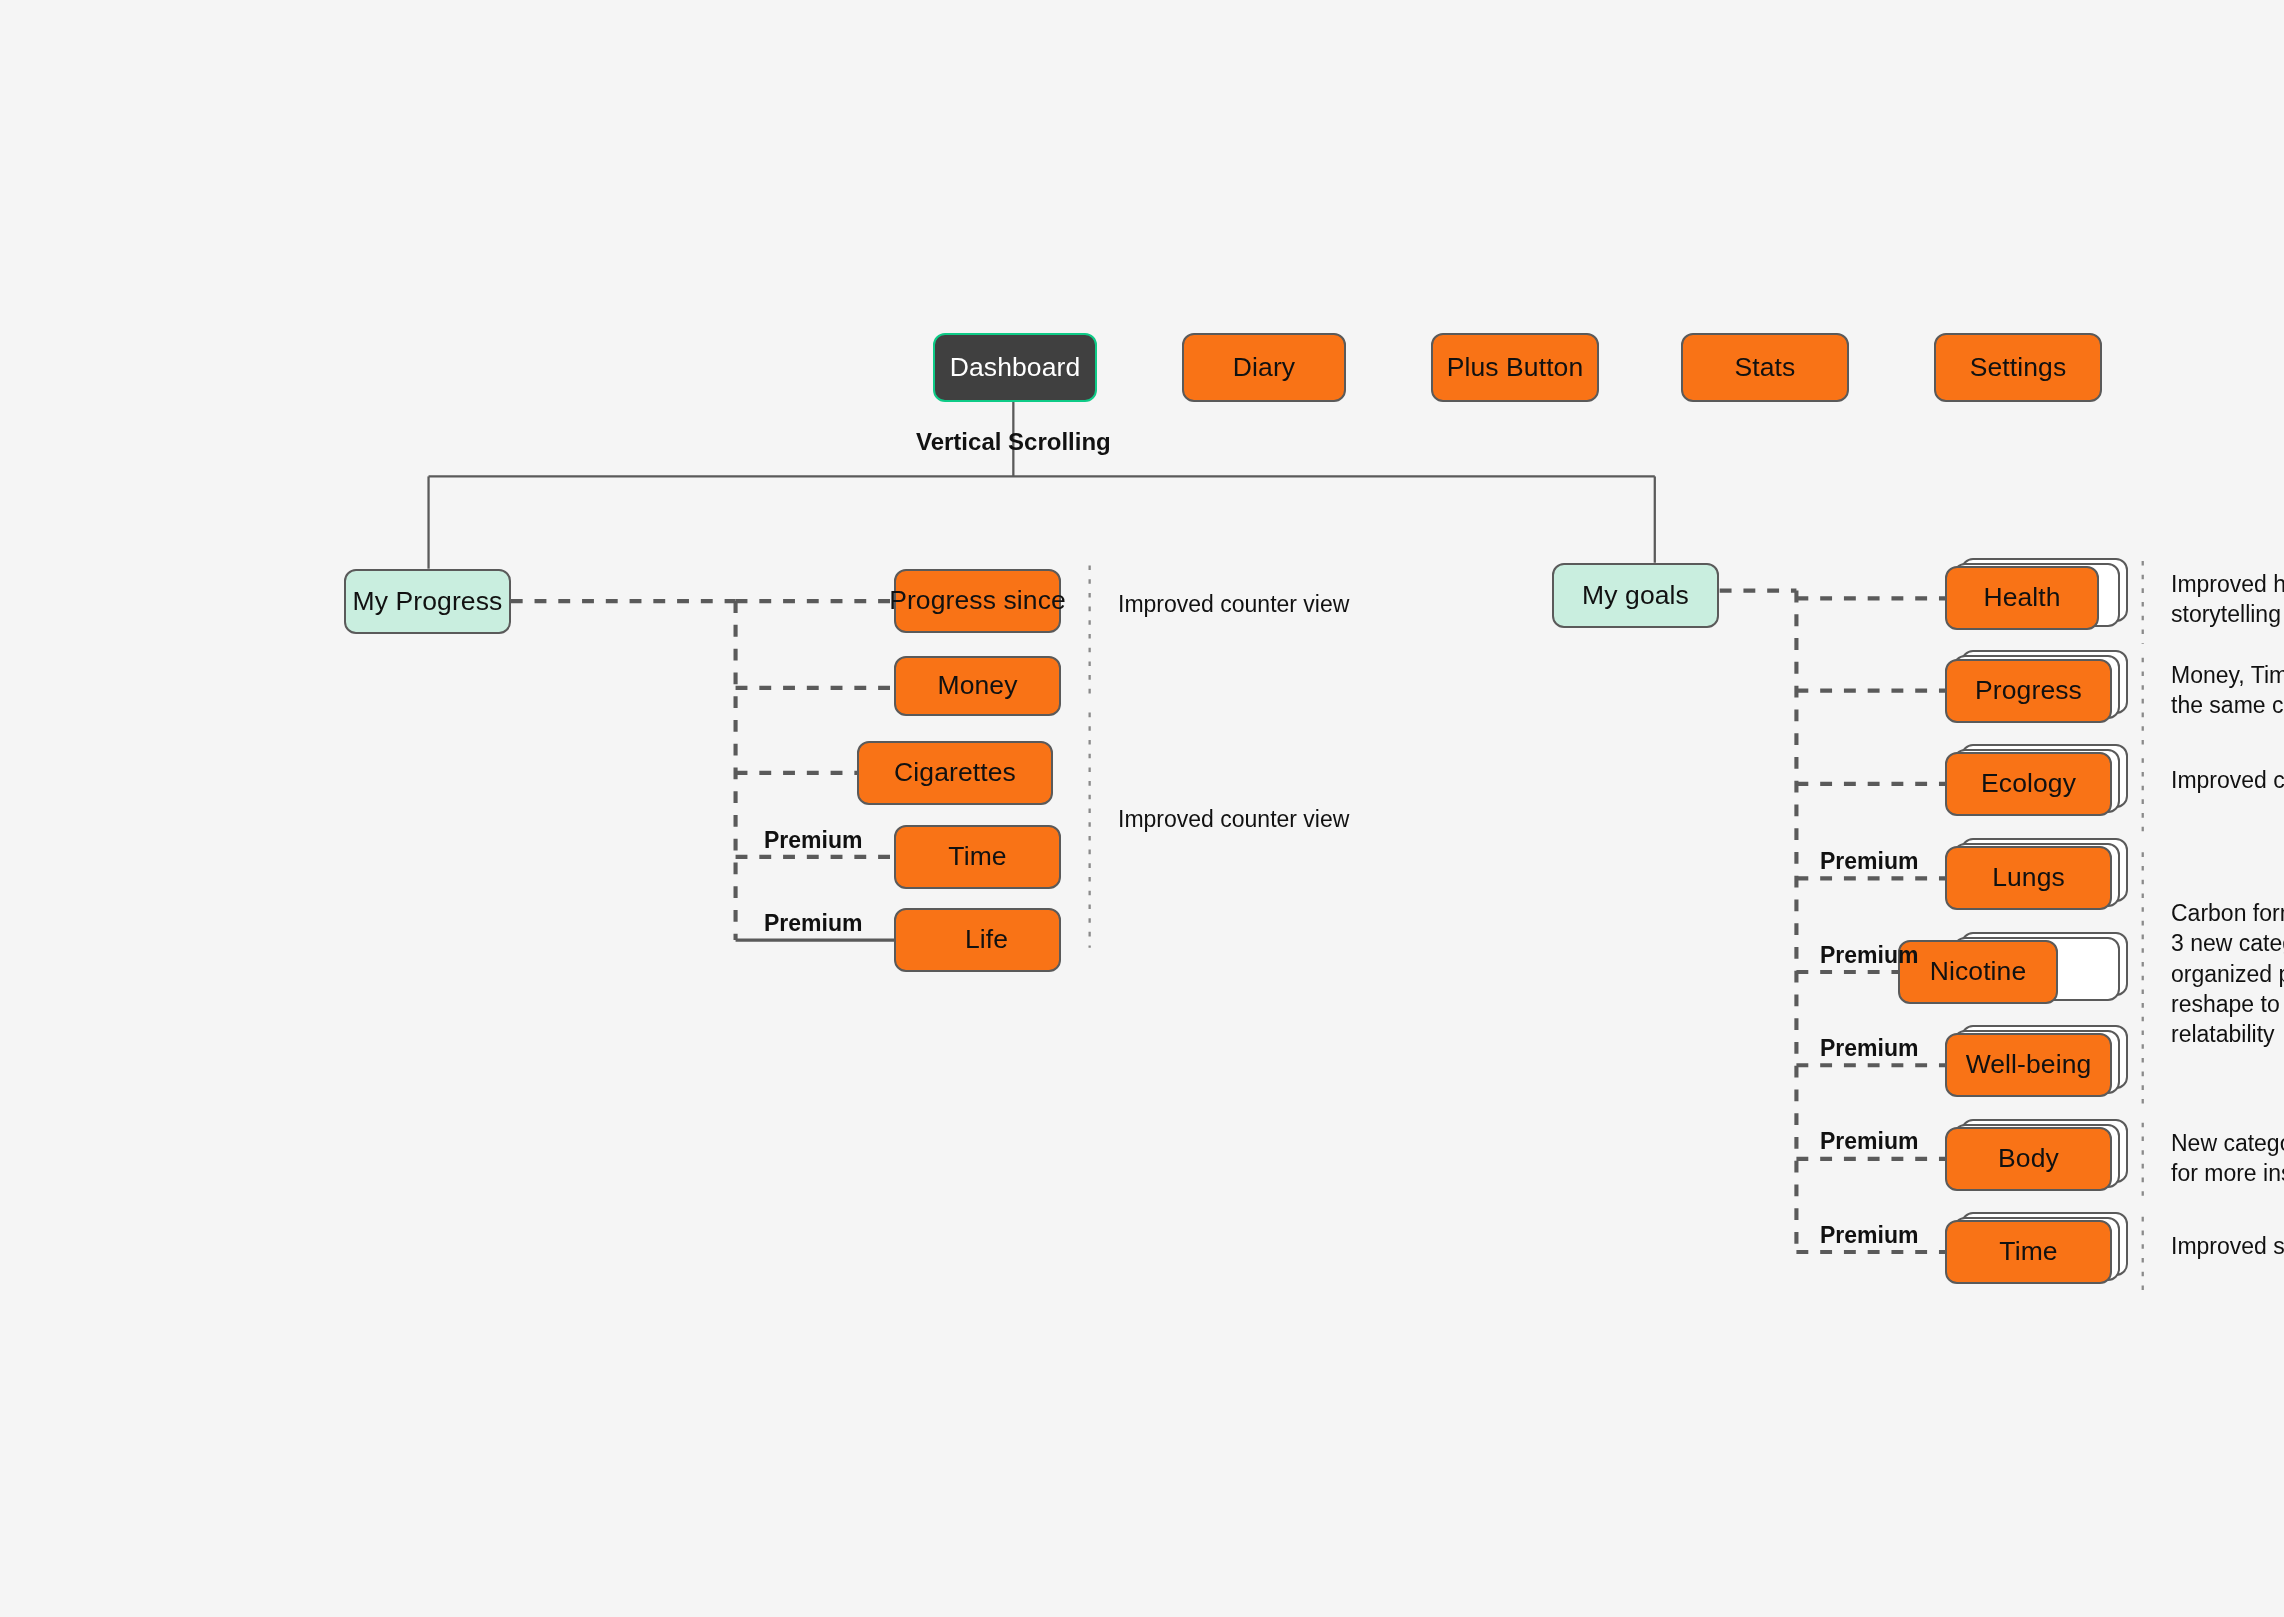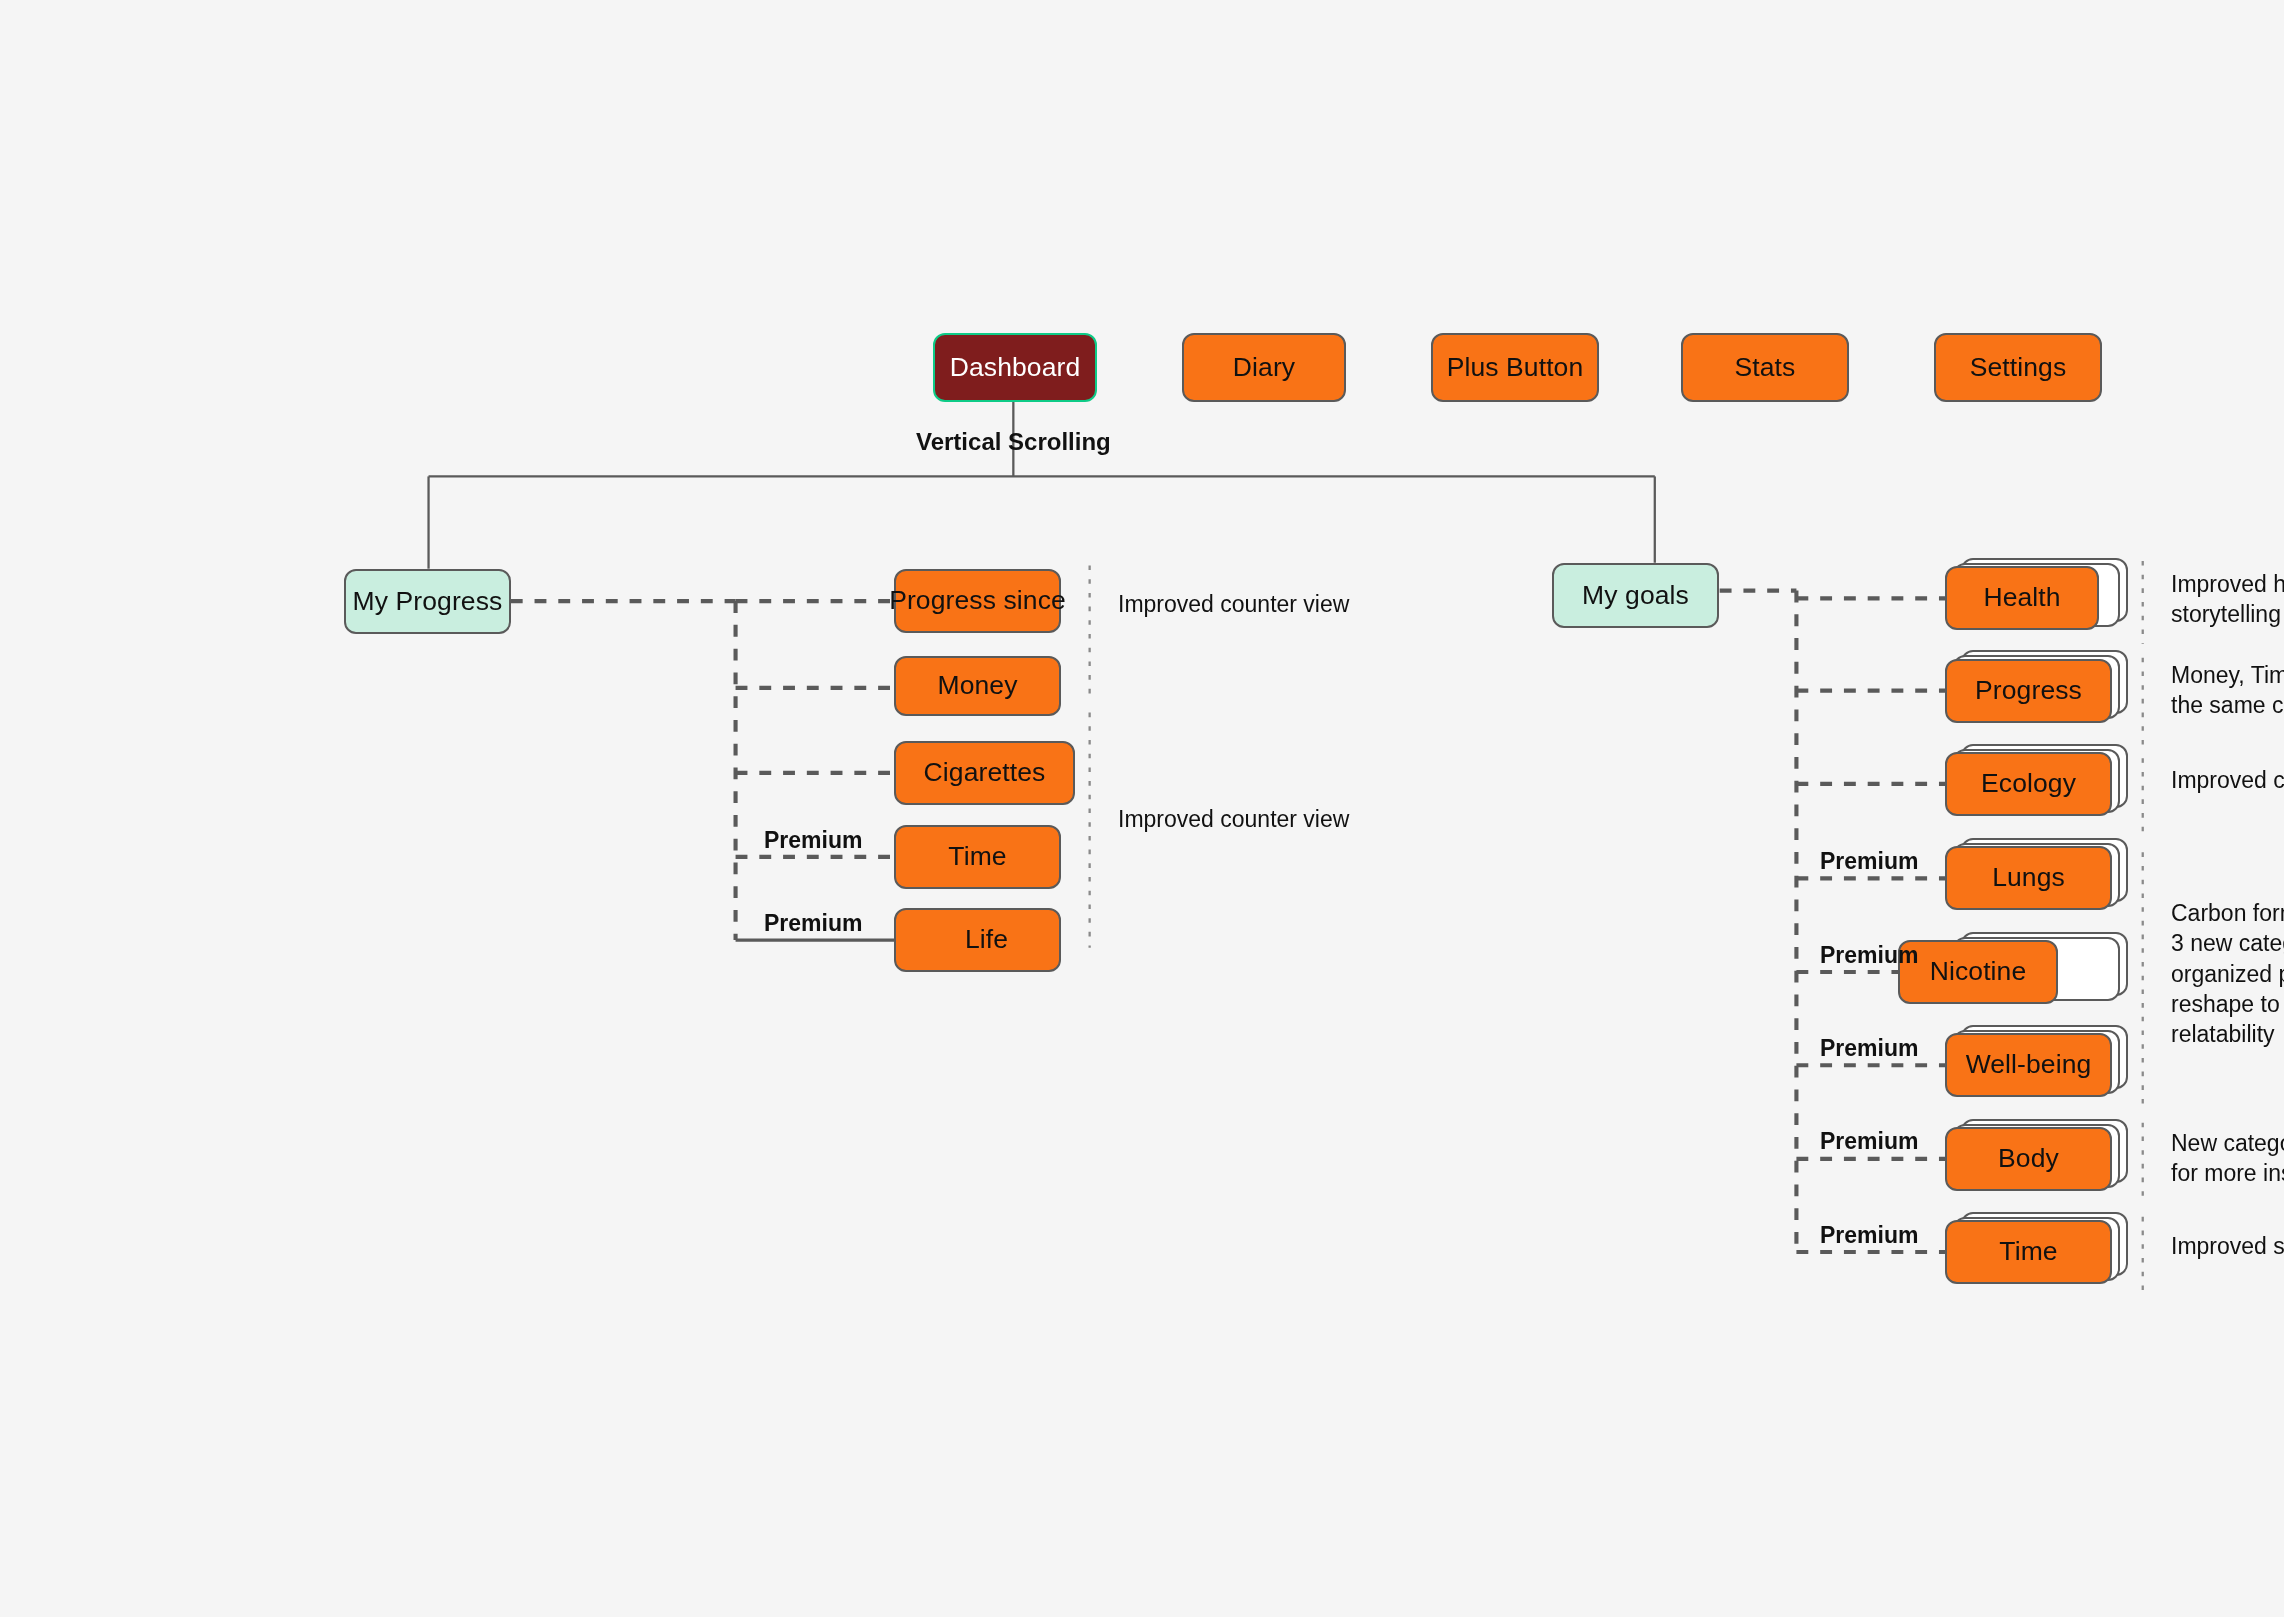--- a/index.html
+++ b/index.html
@@ -33,21 +33,21 @@
     color:#111111;
     font-size:26.5px;
     line-height:1.1;
     letter-spacing:0.1px;
     text-align:center;
     white-space:nowrap;
     z-index:4;
   }
   .node.tab{ border-radius:12px; }
   .node.accent{
-    background:#7f1d1d;
+    background:#404040;
     border-color:#0ECB87;
     color:#ffffff;
   }
   .node.mint{
     background:#C9EEDF;
     border-color:#5a5a5a;
   }
   
   .stack{ position:absolute; z-index:3; }
   .stack .layer{
@@ -129,21 +129,21 @@
   <div class="node tab" style="left:1934px;top:333px;width:168px;height:69px;">Settings</div>
 
   <div class="scroll-label" style="left:916px;top:428px;">Vertical  Scrolling</div>
 
   <div class="node mint" style="left:344px;top:569px;width:167px;height:65px;">My Progress</div>
 
   <div class="node" style="left:894px;top:569px;width:167px;height:64px;">Progress since</div>
 
   <div class="node" style="left:894px;top:656px;width:167px;height:60px;">Money</div>
 
-  <div class="node" style="left:894px;top:741px;width:181px;height:64px;">Cigarettes</div>
+  <div class="node" style="left:857px;top:741px;width:196px;height:64px;">Cigarettes</div>
 
   <div class="node" style="left:894px;top:825px;width:167px;height:64px;">Time</div>
 
   <div class="node" style="left:894px;top:908px;width:167px;height:64px;padding-left:18px;">Life</div>
 
   <div class="lbl bold" style="left:764px;top:825px;">Premium</div>
 
   <div class="lbl bold" style="left:764px;top:908px;">Premium</div>
 
   <div class="lbl note" style="left:1118px;top:589px;">Improved counter view</div>

